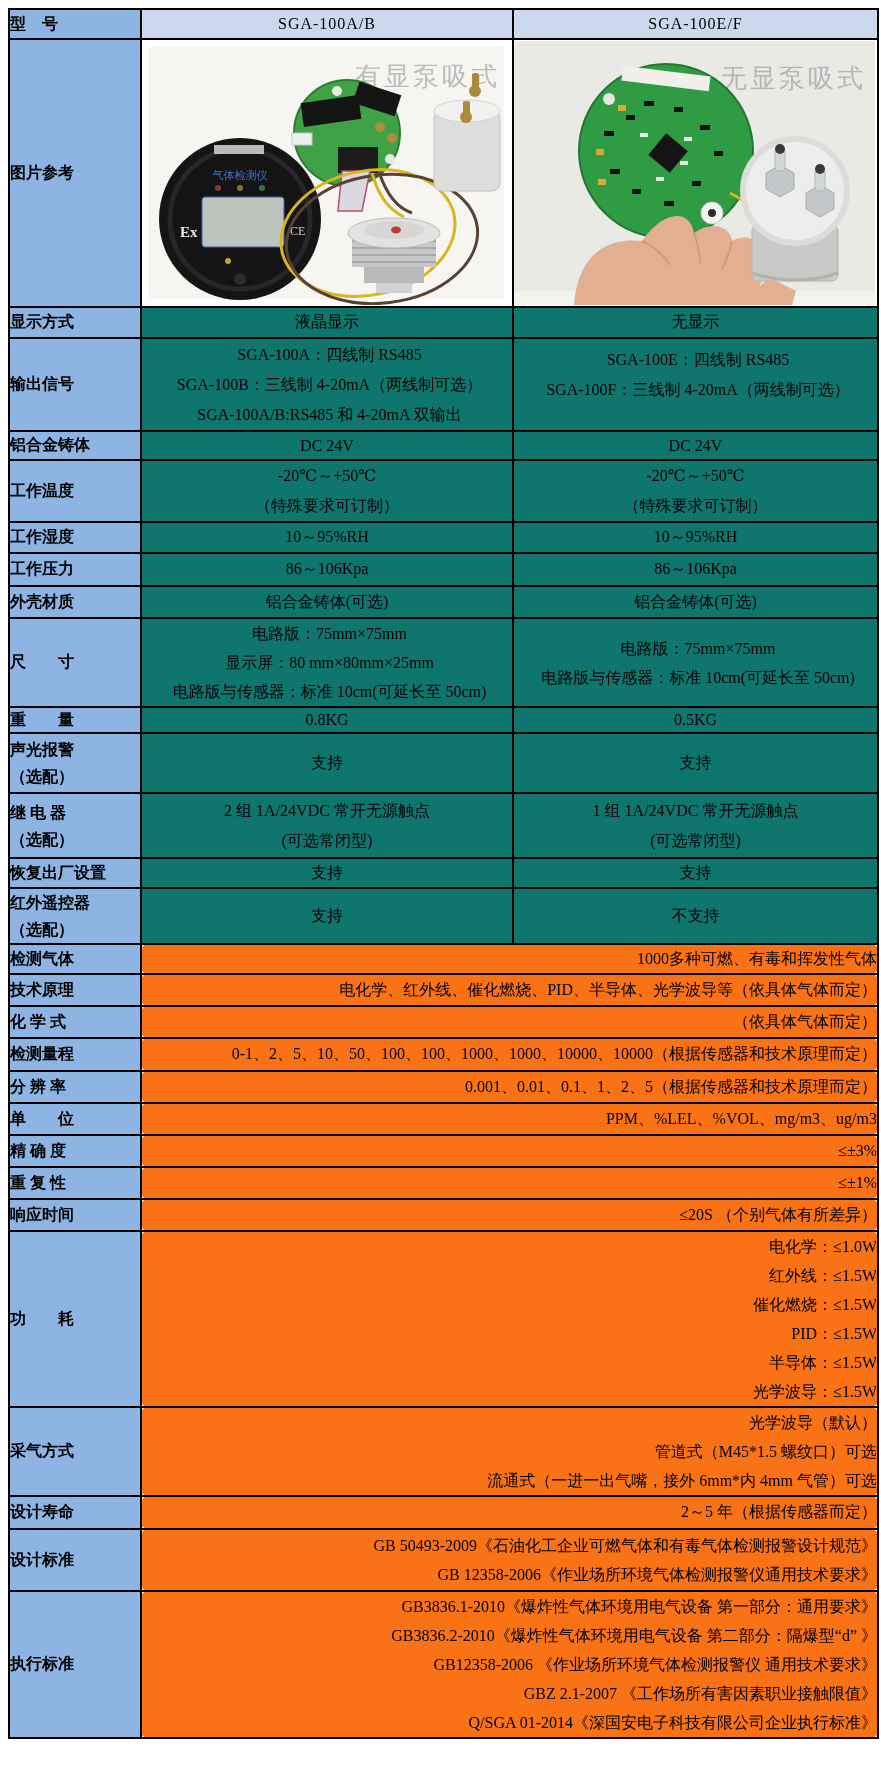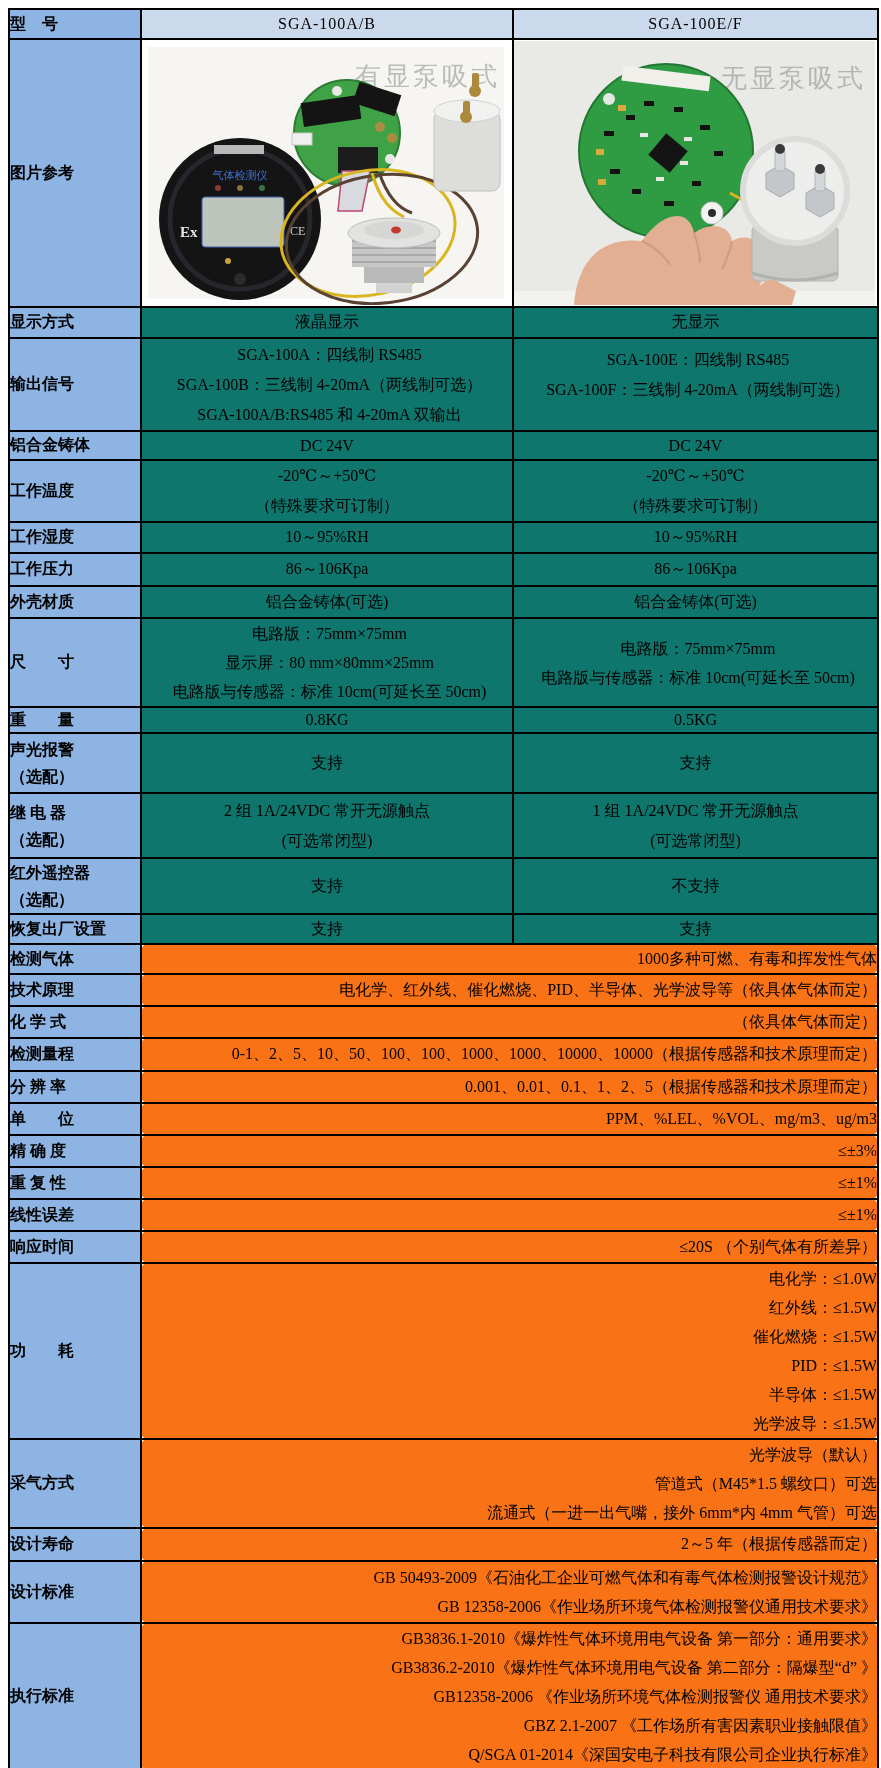--- a/index.html
+++ b/index.html
@@ -287,36 +287,36 @@
     </div>
   </td>
   <td class="val">
     <div class="lines">
       <div>1 组 1A/24VDC 常开无源触点</div>
       <div>(可选常闭型)</div>
     </div>
   </td>
 </tr>
 
+<tr style="height:30px">
+  <td class="lbl" style="font-size:16px">恢复出厂设置</td>
+  <td class="val">支持</td>
+  <td class="val">支持</td>
+</tr>
+
 <tr style="height:56px">
   <td class="lbl">
     <div>红外遥控器</div>
     <div class="l2">（选配）</div>
   </td>
   <td class="val">支持</td>
   <td class="val">不支持</td>
 </tr>
 
 <tr style="height:30px">
-  <td class="lbl" style="font-size:16px">恢复出厂设置</td>
-  <td class="val">支持</td>
-  <td class="val">支持</td>
-</tr>
-
-<tr style="height:30px">
   <td class="lbl">检测气体</td>
   <td class="full" colspan="2">1000多种可燃、有毒和挥发性气体</td>
 </tr>
 <tr style="height:32px">
   <td class="lbl">技术原理</td>
   <td class="full" colspan="2">电化学、红外线、催化燃烧、PID、半导体、光学波导等（依具体气体而定）</td>
 </tr>
 <tr style="height:32px">
   <td class="lbl">化 学 式</td>
   <td class="full" colspan="2">（依具体气体而定）</td>
@@ -332,24 +332,20 @@
 <tr style="height:32px">
   <td class="lbl">单　　位</td>
   <td class="full" colspan="2">PPM、%LEL、%VOL、mg/m3、ug/m3</td>
 </tr>
 <tr style="height:32px">
   <td class="lbl">精 确 度</td>
   <td class="full" colspan="2">≤±3%</td>
 </tr>
 <tr style="height:32px">
   <td class="lbl">重 复 性</td>
-  <td class="full" colspan="2">≤±1%</td>
-</tr>
-<tr style="height:32px">
-  <td class="lbl">线性误差</td>
   <td class="full" colspan="2">≤±1%</td>
 </tr>
 <tr style="height:32px">
   <td class="lbl">响应时间</td>
   <td class="full" colspan="2">≤20S （个别气体有所差异）</td>
 </tr>
 <tr style="height:168px">
   <td class="lbl">功　　耗</td>
   <td class="full" colspan="2">
     <div class="lines tight">

